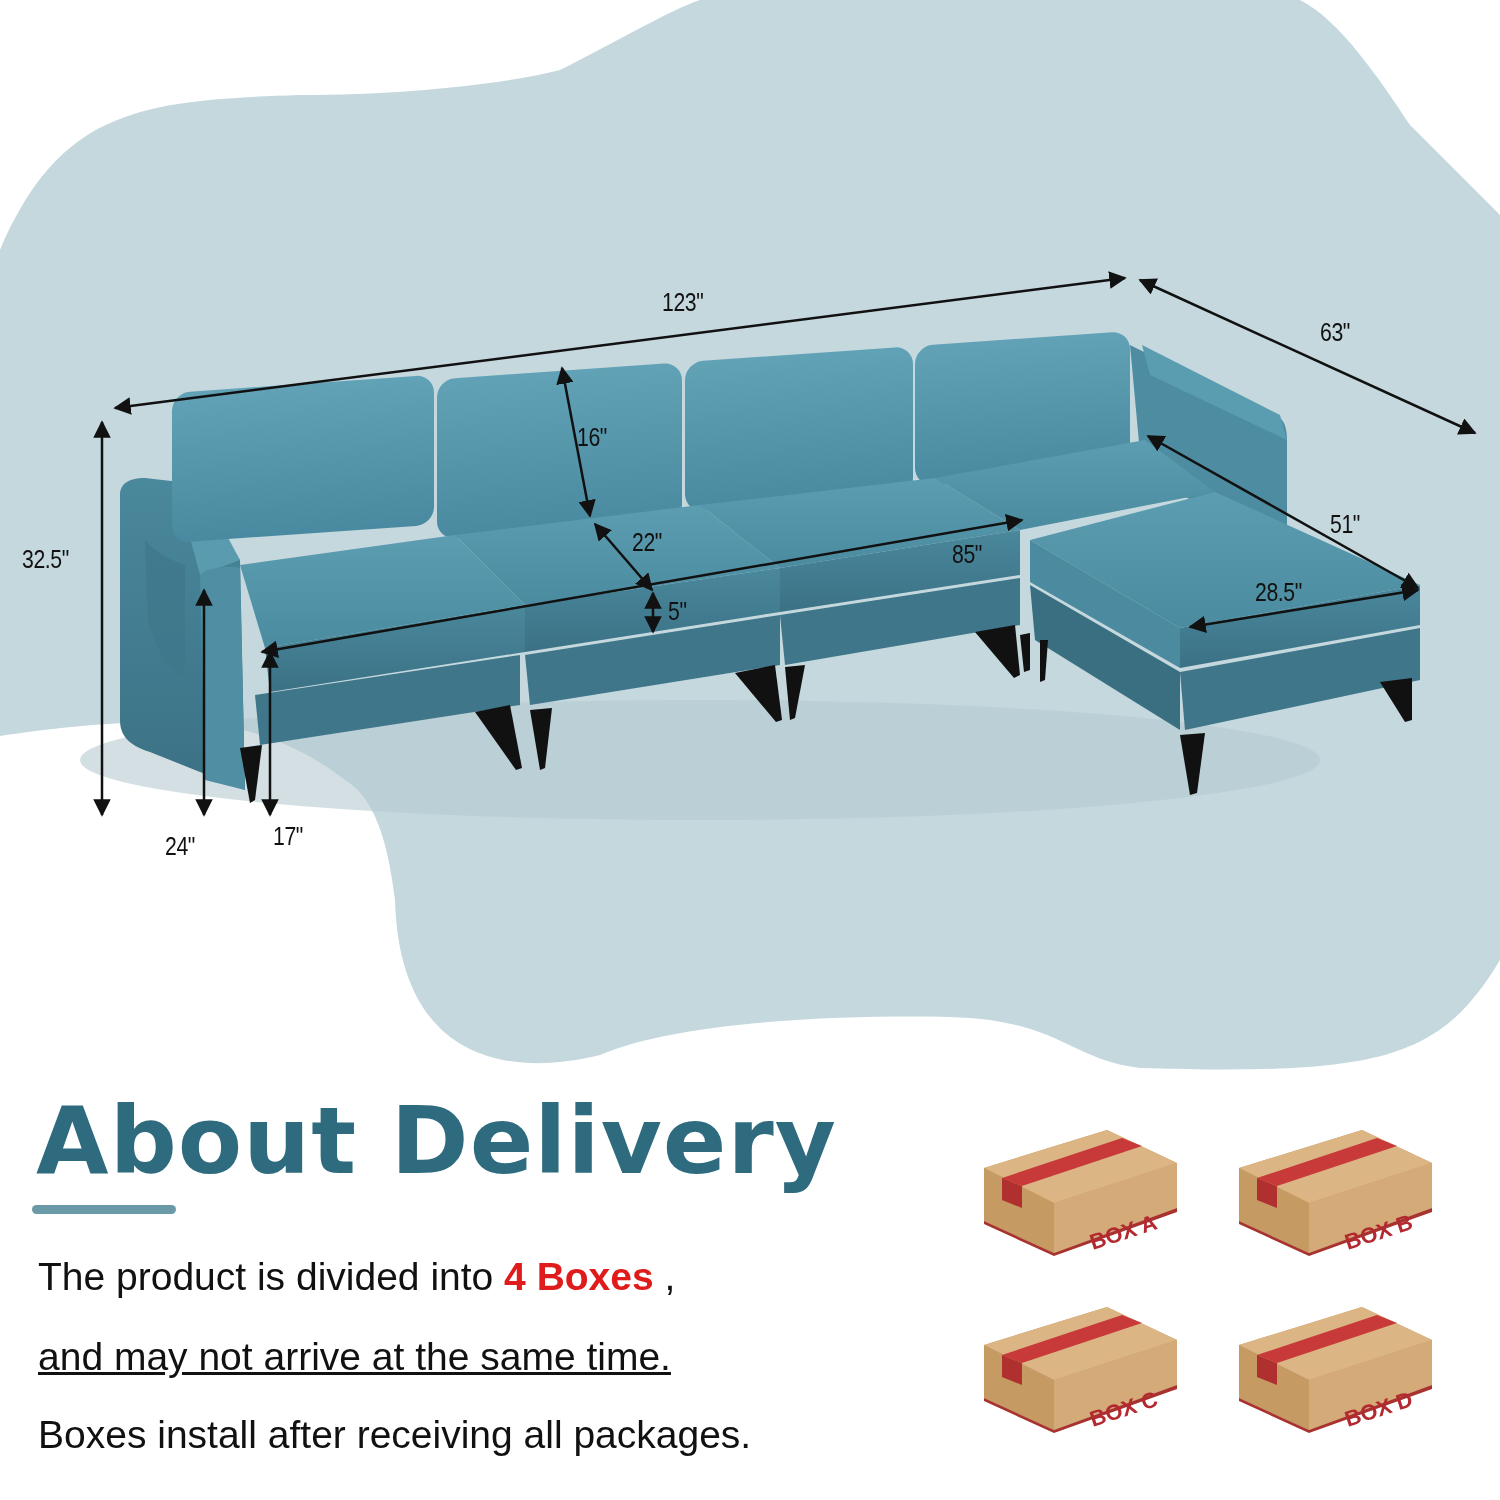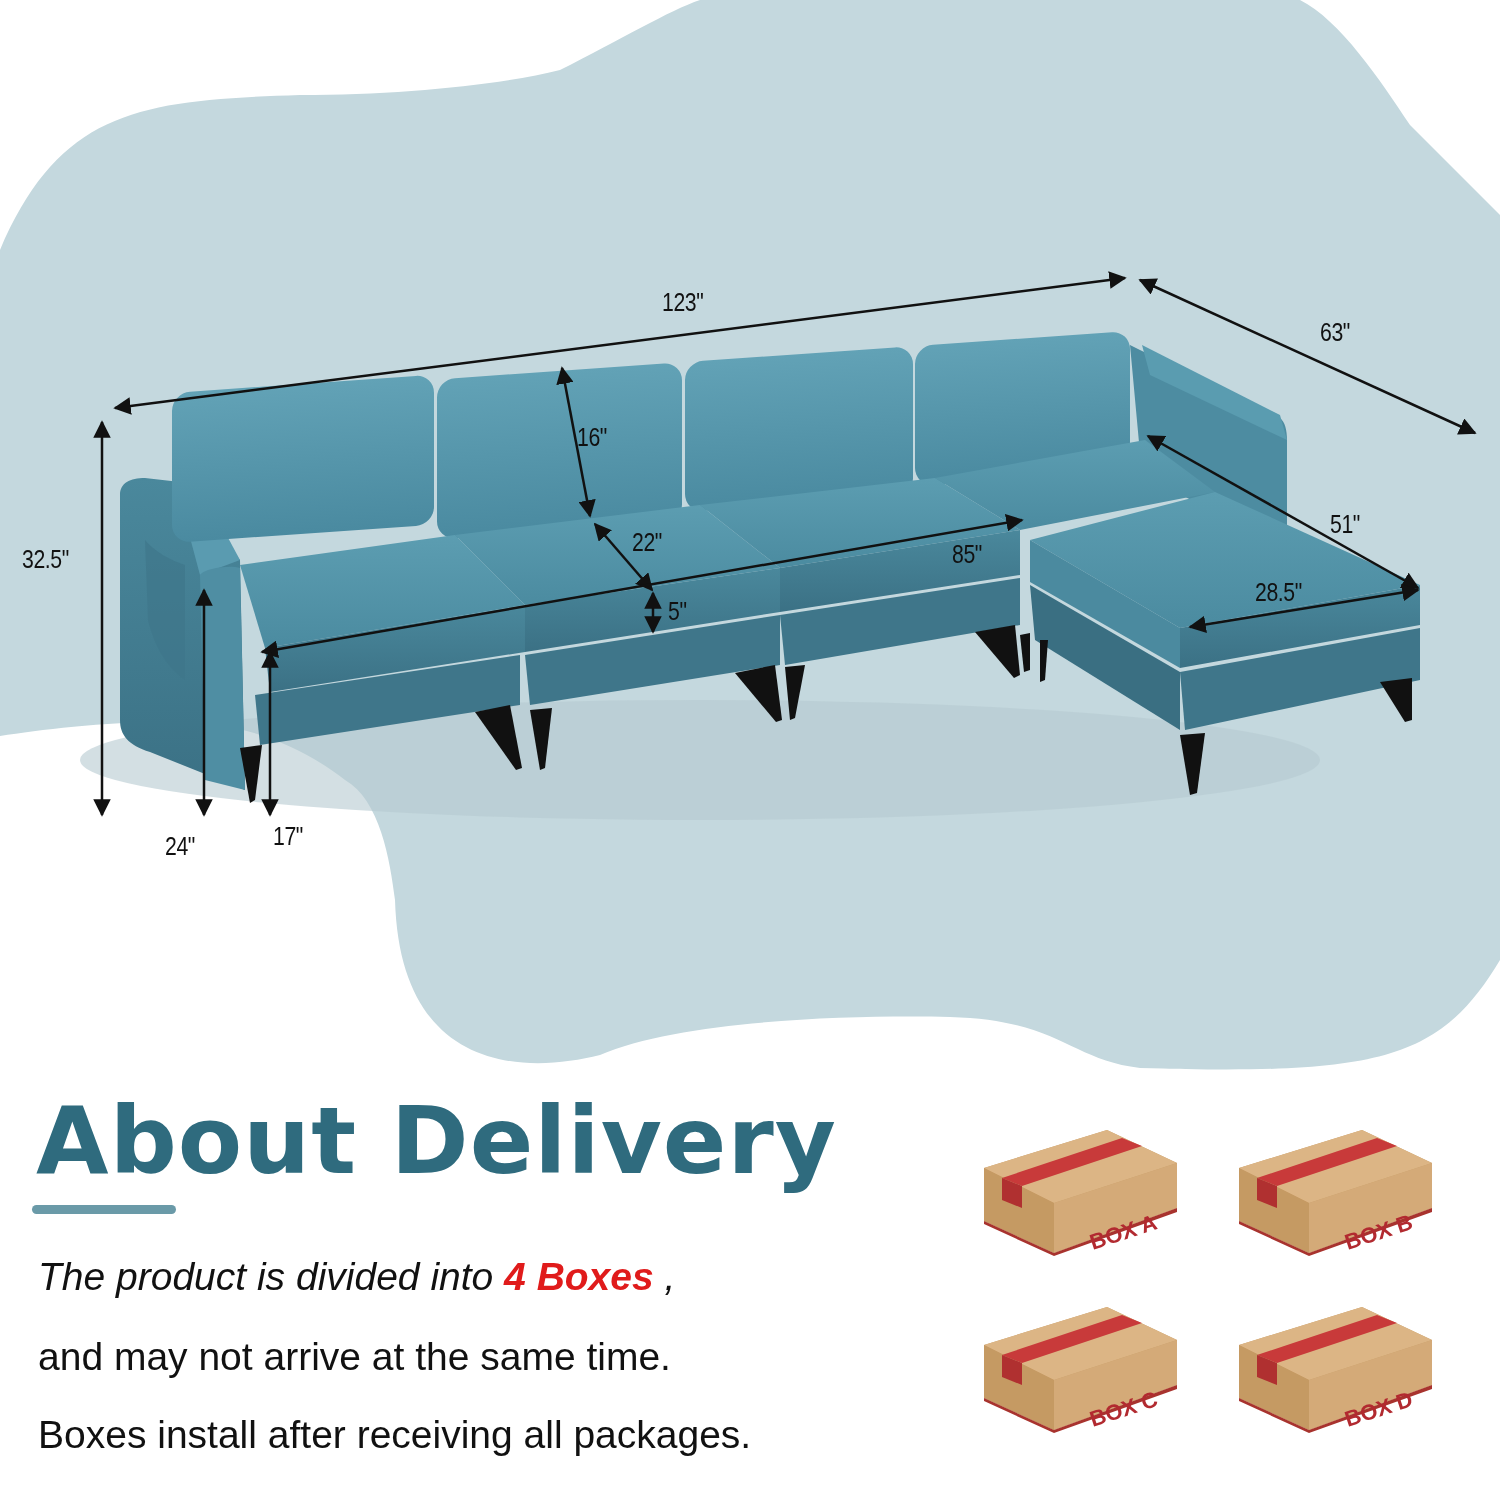--- a/index.html
+++ b/index.html
@@ -117,24 +117,24 @@
 <div class="dim" style="left:668px;top:597px;">5"</div>
 <div class="dim" style="left:952px;top:540px;">85"</div>
 <div class="dim" style="left:1330px;top:510px;">51"</div>
 <div class="dim" style="left:1255px;top:578px;">28.5"</div>
 <div class="dim" style="left:165px;top:832px;">24"</div>
 <div class="dim" style="left:273px;top:822px;">17"</div>
 
 <div class="title">About Delivery</div>
 <div class="title-underline"></div>
 
-<div class="body-line" style="top:1255px;font-style:italic;">
+<div class="body-line" style="top:1255px;">
   <span>The product is divided into </span><span class="highlight">4 Boxes</span><span> ,</span>
 </div>
-<div class="body-line" style="top:1335px;">and may not arrive at the same time.</div>
+<div class="body-line" style="top:1335px;text-decoration:underline;">and may not arrive at the same time.</div>
 <div class="body-line" style="top:1413px;">Boxes install after receiving all packages.</div>
 
 <div class="boxes">
   <svg class="box" style="left:22px;top:8px;" viewBox="0 0 200 170">
     <path d="M2,40 L125,2 L195,35 L195,80 L72,125 L2,93 Z" fill="#c9a06b"></path>
     <path d="M2,40 L72,75 L195,35 L125,2 Z" fill="#dcb585"></path>
     <path d="M72,75 L195,35 L195,80 L72,125 Z" fill="#d4aa78"></path>
     <path d="M2,40 L72,75 L72,125 L2,93 Z" fill="#c59a63"></path>
     <path d="M20,50 L140,10 L160,18 L40,58 Z" fill="#c83a3a"></path>
     <path d="M20,50 L40,58 L40,80 L20,72 Z" fill="#b03030"></path>

